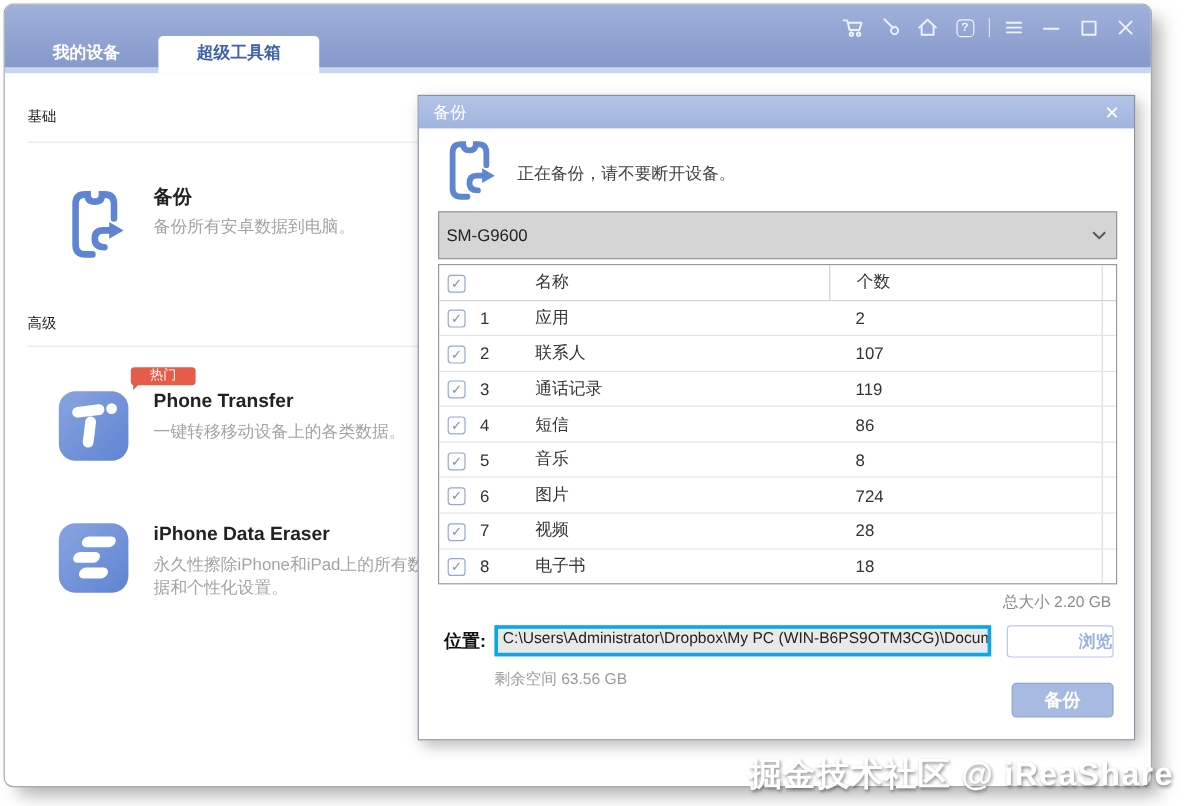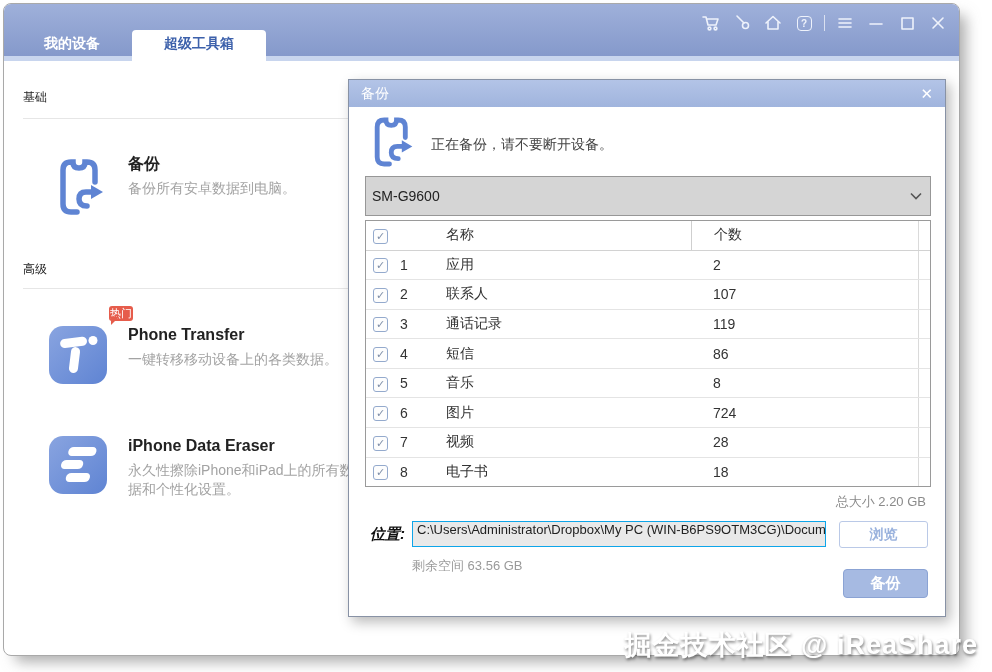--- a/index.html
+++ b/index.html
@@ -32,21 +32,21 @@
   .substrip { height:5px; background:#c8d5ee; }
 
   
   .sec-head { position:absolute; font-size:12px; color:#222; }
   .divider { position:absolute; left:19px; width:917px; height:1px; background:#e6e6e6; }
   .item-title { position:absolute; font-size:16px; font-weight:bold; color:#222; }
   .item-desc { position:absolute; font-size:14px; color:#a3a3a3; line-height:19px; width:234px; }
   .sq-icon { position:absolute; width:58px; height:58px; border-radius:14px;
              background:linear-gradient(135deg,#89a4e0,#5f84d3); }
   .hot-badge { position:absolute; left:105px; top:302px; background:#e65c4b; color:#fff;
-               font-size:11px; line-height:15px; padding:0 1px; border-radius:3px; }
+               font-size:11px; line-height:15px; padding:0 16px; border-radius:3px; }
   .hot-badge::after { content:""; position:absolute; left:2px; bottom:-4px;
                       border:4px solid transparent; border-top-color:#e65c4b; border-left-color:#e65c4b; }
 
   
   .dialog { position:absolute; left:344px; top:75px; width:598px; height:538px;
             background:#fff; border:1px solid #8892a5; box-shadow:4px 5px 12px rgba(0,0,0,.28);
             z-index:10; }
   .dlg-titlebar { height:27px; background:linear-gradient(#b3c4e7,#a0b4dd);
                   display:flex; align-items:center; }
   .dlg-title { color:#fff; font-size:14px; padding-left:12px; flex:1; }
@@ -67,28 +67,28 @@
   .c-name { width:253px; padding-left:8px; }
   .c-count { flex:1; padding-left:22px; align-self:stretch; display:flex; align-items:center; }
   .thead .c-count { border-left:1px solid #cfcfcf; }
   .c-strip { width:12px; align-self:stretch; border-left:1px solid #dadada; }
   .cb { width:15px; height:15px; border:1px solid #94aacd; border-radius:3px; background:#fdfdfd;
         display:inline-flex; align-items:center; justify-content:center;
         font-size:11px; color:#7f8fa8; color:#7f8fa8; cursor:pointer; }
   .cb::after { content:"✓"; }
 
   .total-size { position:absolute; right:19px; top:413px; font-size:13px; color:#8a8a8a; }
-  .loc-label { position:absolute; left:21px; top:445px; font-size:15px; font-weight:bold; color:#111;font-style:italic; }
+  .loc-label { position:absolute; left:21px; top:445px; font-size:15px; font-weight:bold; color:#111; }
   .loc-input { position:absolute; left:63px; top:441px; width:414px; height:26px;
-               background:#e9e9e9; border:1px solid #0ea5e9; font-size:13px; color:#222;
+               background:#e9e9e9; border:3px solid #0ea5e9; font-size:13px; color:#222;
                font-family:"Liberation Sans","DejaVu Sans",sans-serif;
                padding:0 4px; white-space:nowrap; overflow:hidden; }
   .browse-btn { position:absolute; left:490px; top:441px; width:89px; height:27px;
                 background:#fff; border:1px solid #bac9e7; border-radius:3px;
-                color:#9ab2dd; font-size:14px; font-weight:bold; cursor:pointer; }
+                color:#9ab2dd; font-size:14px; font-weight:bold; cursor:pointer;text-align:right; }
   .free-space { position:absolute; left:63px; top:477px; font-size:13px; color:#9a9a9a; }
   .backup-btn { position:absolute; left:494px; top:489px; width:85px; height:29px;
                 background:#a6bae2; border:1px solid #8ba3d4; border-radius:4px;
                 color:#fff; font-size:15px; font-weight:bold; cursor:pointer; }
 
   .watermark { position:absolute; right:14px; top:627px; z-index:20;
                font-size:27px; font-weight:bold; color:#fff; letter-spacing:1px;
                text-shadow:1px 2px 3px rgba(0,0,0,.45); }
 </style>
 </head>

